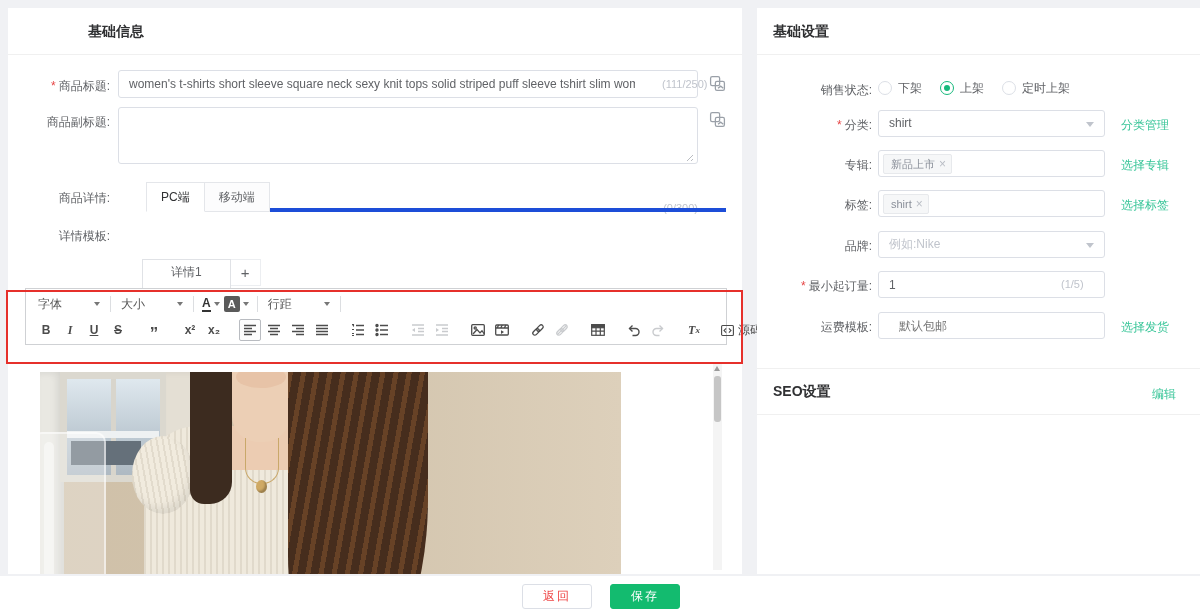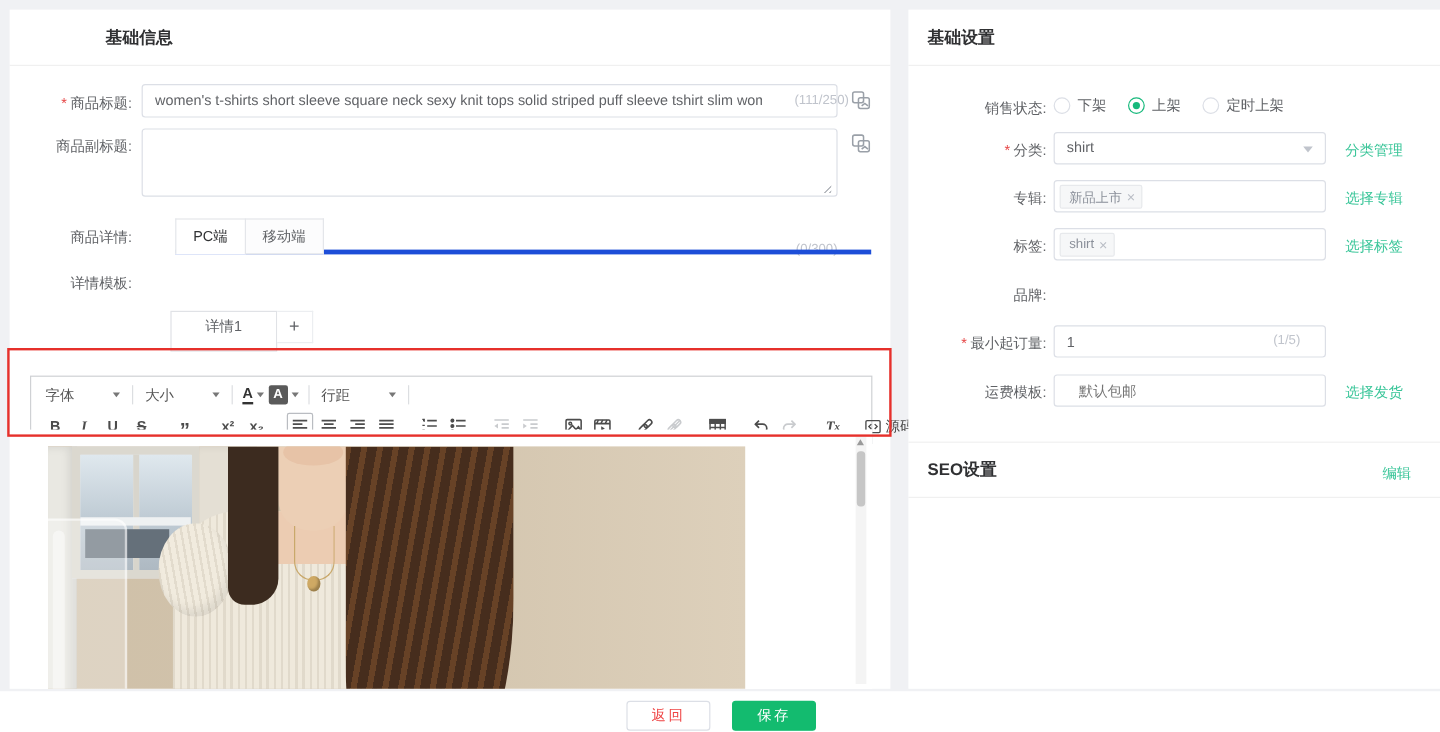--- a/index.html
+++ b/index.html
@@ -39,21 +39,21 @@
   .tab.active { border-bottom-color:#fff; color:#303133; }
 
   .tpl-select { left:110px; top:214px; width:346px; height:27px; line-height:25px; padding-left:10px; cursor:pointer; }
 
   .dtabs { position:absolute; left:110px; top:251px; display:flex; }
   .dtab { height:34px; padding:0 28px; line-height:25px; border:1px solid #e0e2e6; background:#fff; cursor:pointer;margin-left:24px; }
   .dtab-add { height:27px; width:30px; text-align:center; line-height:25px; font-size:15px; color:#606266;
               border:1px solid #eceef1; border-left:none; background:#fff; cursor:pointer; }
 
   
-  .toolbar { position:absolute; left:17px; top:305px; width:702px; height:57px; border:1px solid #cfd1d4;
+  .toolbar { position:absolute; left:17px; top:280px; width:702px; height:57px; border:1px solid #cfd1d4;
              background:#fff; padding:2px 8px; }
   .tb-row { height:26px; display:flex; align-items:center; }
   .sep { width:1px; height:16px; background:#dcdee1; margin:0 6px; }
   .dd { display:flex; align-items:center; position:relative; width:70px; height:22px; cursor:pointer; color:#555; }
   .dd .dtext { padding-left:4px; }
   .dd .dcar { position:absolute; right:4px; top:9px; border-left:3.5px solid transparent; border-right:3.5px solid transparent; border-top:4.5px solid #777; }
   .cbtn { display:flex; align-items:center; cursor:pointer; margin:0 2px; }
   .cbtn .dcar2 { border-left:3.5px solid transparent; border-right:3.5px solid transparent; border-top:4.5px solid #777; margin-left:3px; }
   .A-under { font-weight:bold; color:#333; border-bottom:2px solid #333; line-height:14px; }
   .A-box { width:16px; height:16px; background:#5a5a5a; color:#fff; font-weight:bold; border-radius:2px;
@@ -410,20 +410,24 @@
   <div class="r-lbl" style="top:189px">标签:</div>
   <div class="inp r-ctl" style="top:182px">
     <span class="chip">
         <span>shirt</span>
         <i class="chip-x">×</i>
       </span>
   </div>
   <span class="link" style="left:364px;top:189px">选择标签</span>
 
   <div class="r-lbl" style="top:230px">品牌:</div>
+  <div class="inp r-ctl sel" style="top:223px;line-height:25px;padding-left:10px">
+    <span class="ph-text">例如:Nike</span>
+    <i class="chev"></i>
+  </div>
 
   <div class="r-lbl" style="top:270px"><span class="req">*</span><span>最小起订量:</span></div>
   <input class="inp r-ctl" style="top: 263px; padding: 0px 44px 0px 10px;" value="1">
   <span class="counter" style="left:304px;top:270px">(1/5)</span>
 
   <div class="r-lbl" style="top:311px">运费模板:</div>
   <input class="inp r-ctl" style="top: 304px; padding: 0px 20px;" placeholder="默认包邮">
   <span class="link" style="left:364px;top:311px">选择发货</span>
 
   <div class="r-div" style="top:360px"></div>

